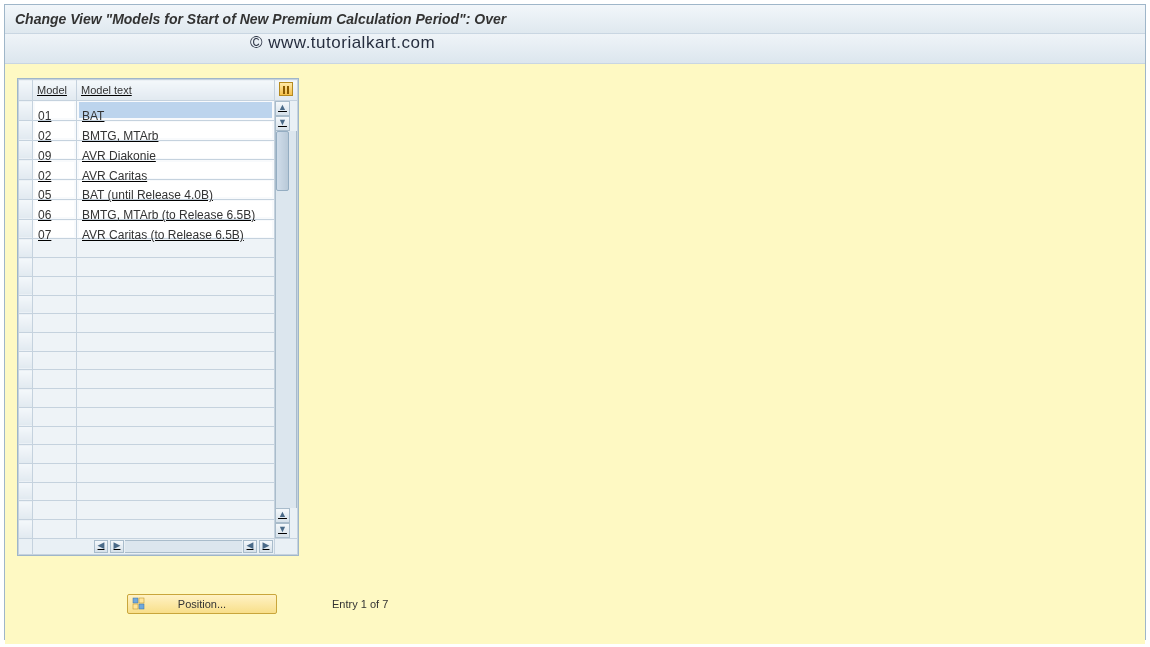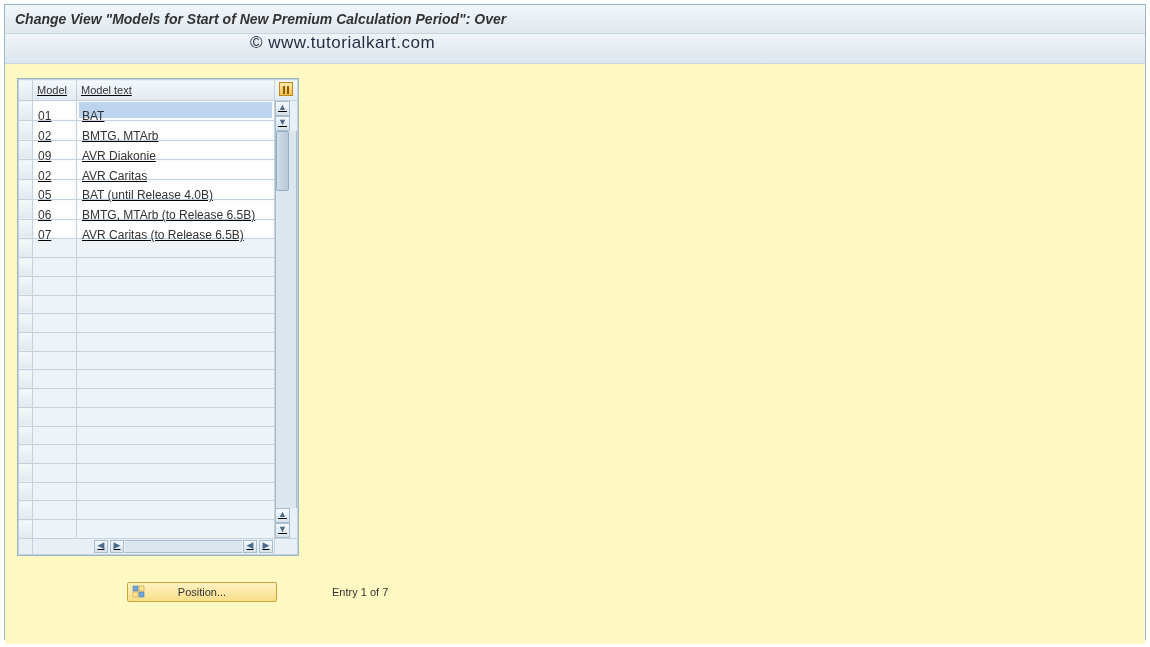--- a/index.html
+++ b/index.html
@@ -164,21 +164,21 @@
     }
     .hscroll-track {
       flex: 1;
       height: 13px;
       background: #dce6ee;
       border-top: 1px solid #a9bccb;
       border-bottom: 1px solid #a9bccb;
     }
     .footer-row {
       position: absolute;
-      bottom: 42px;
+      bottom: 30px;
       left: 12px;
       display: flex;
       align-items: center;
     }
     .position-btn {
       display: inline-flex;
       align-items: center;
       justify-content: center;
       width: 150px;
       height: 20px;

